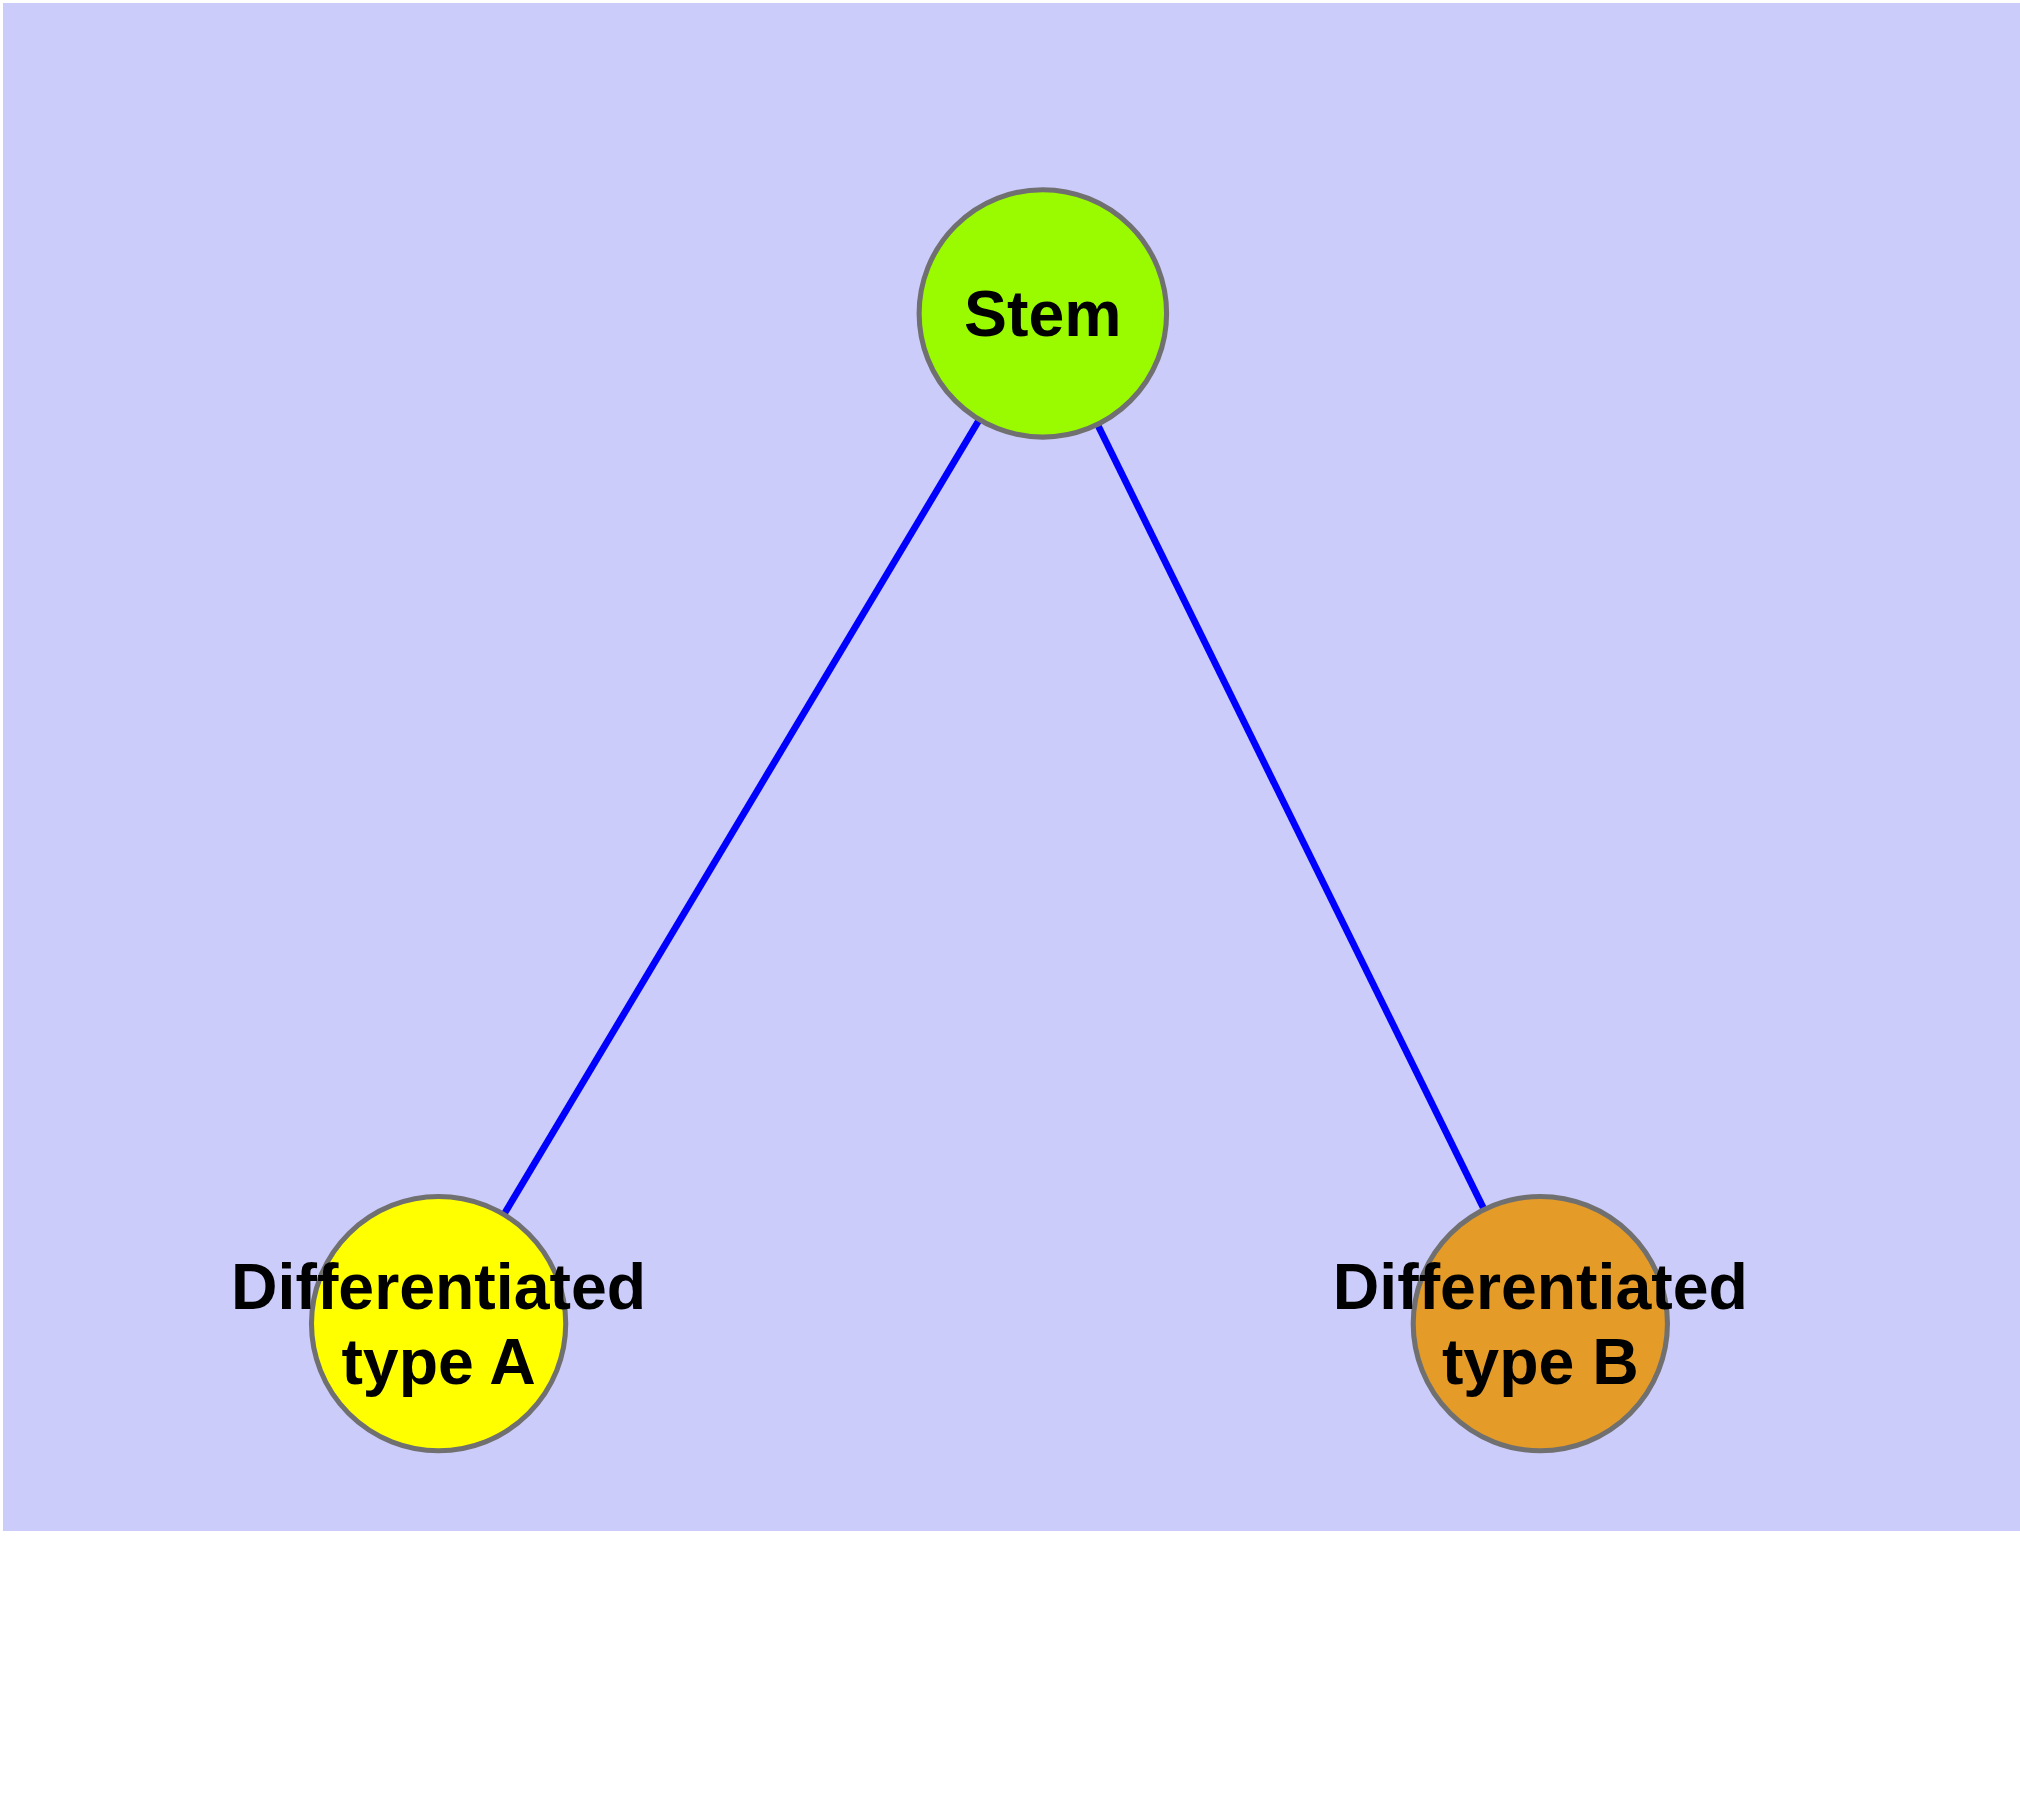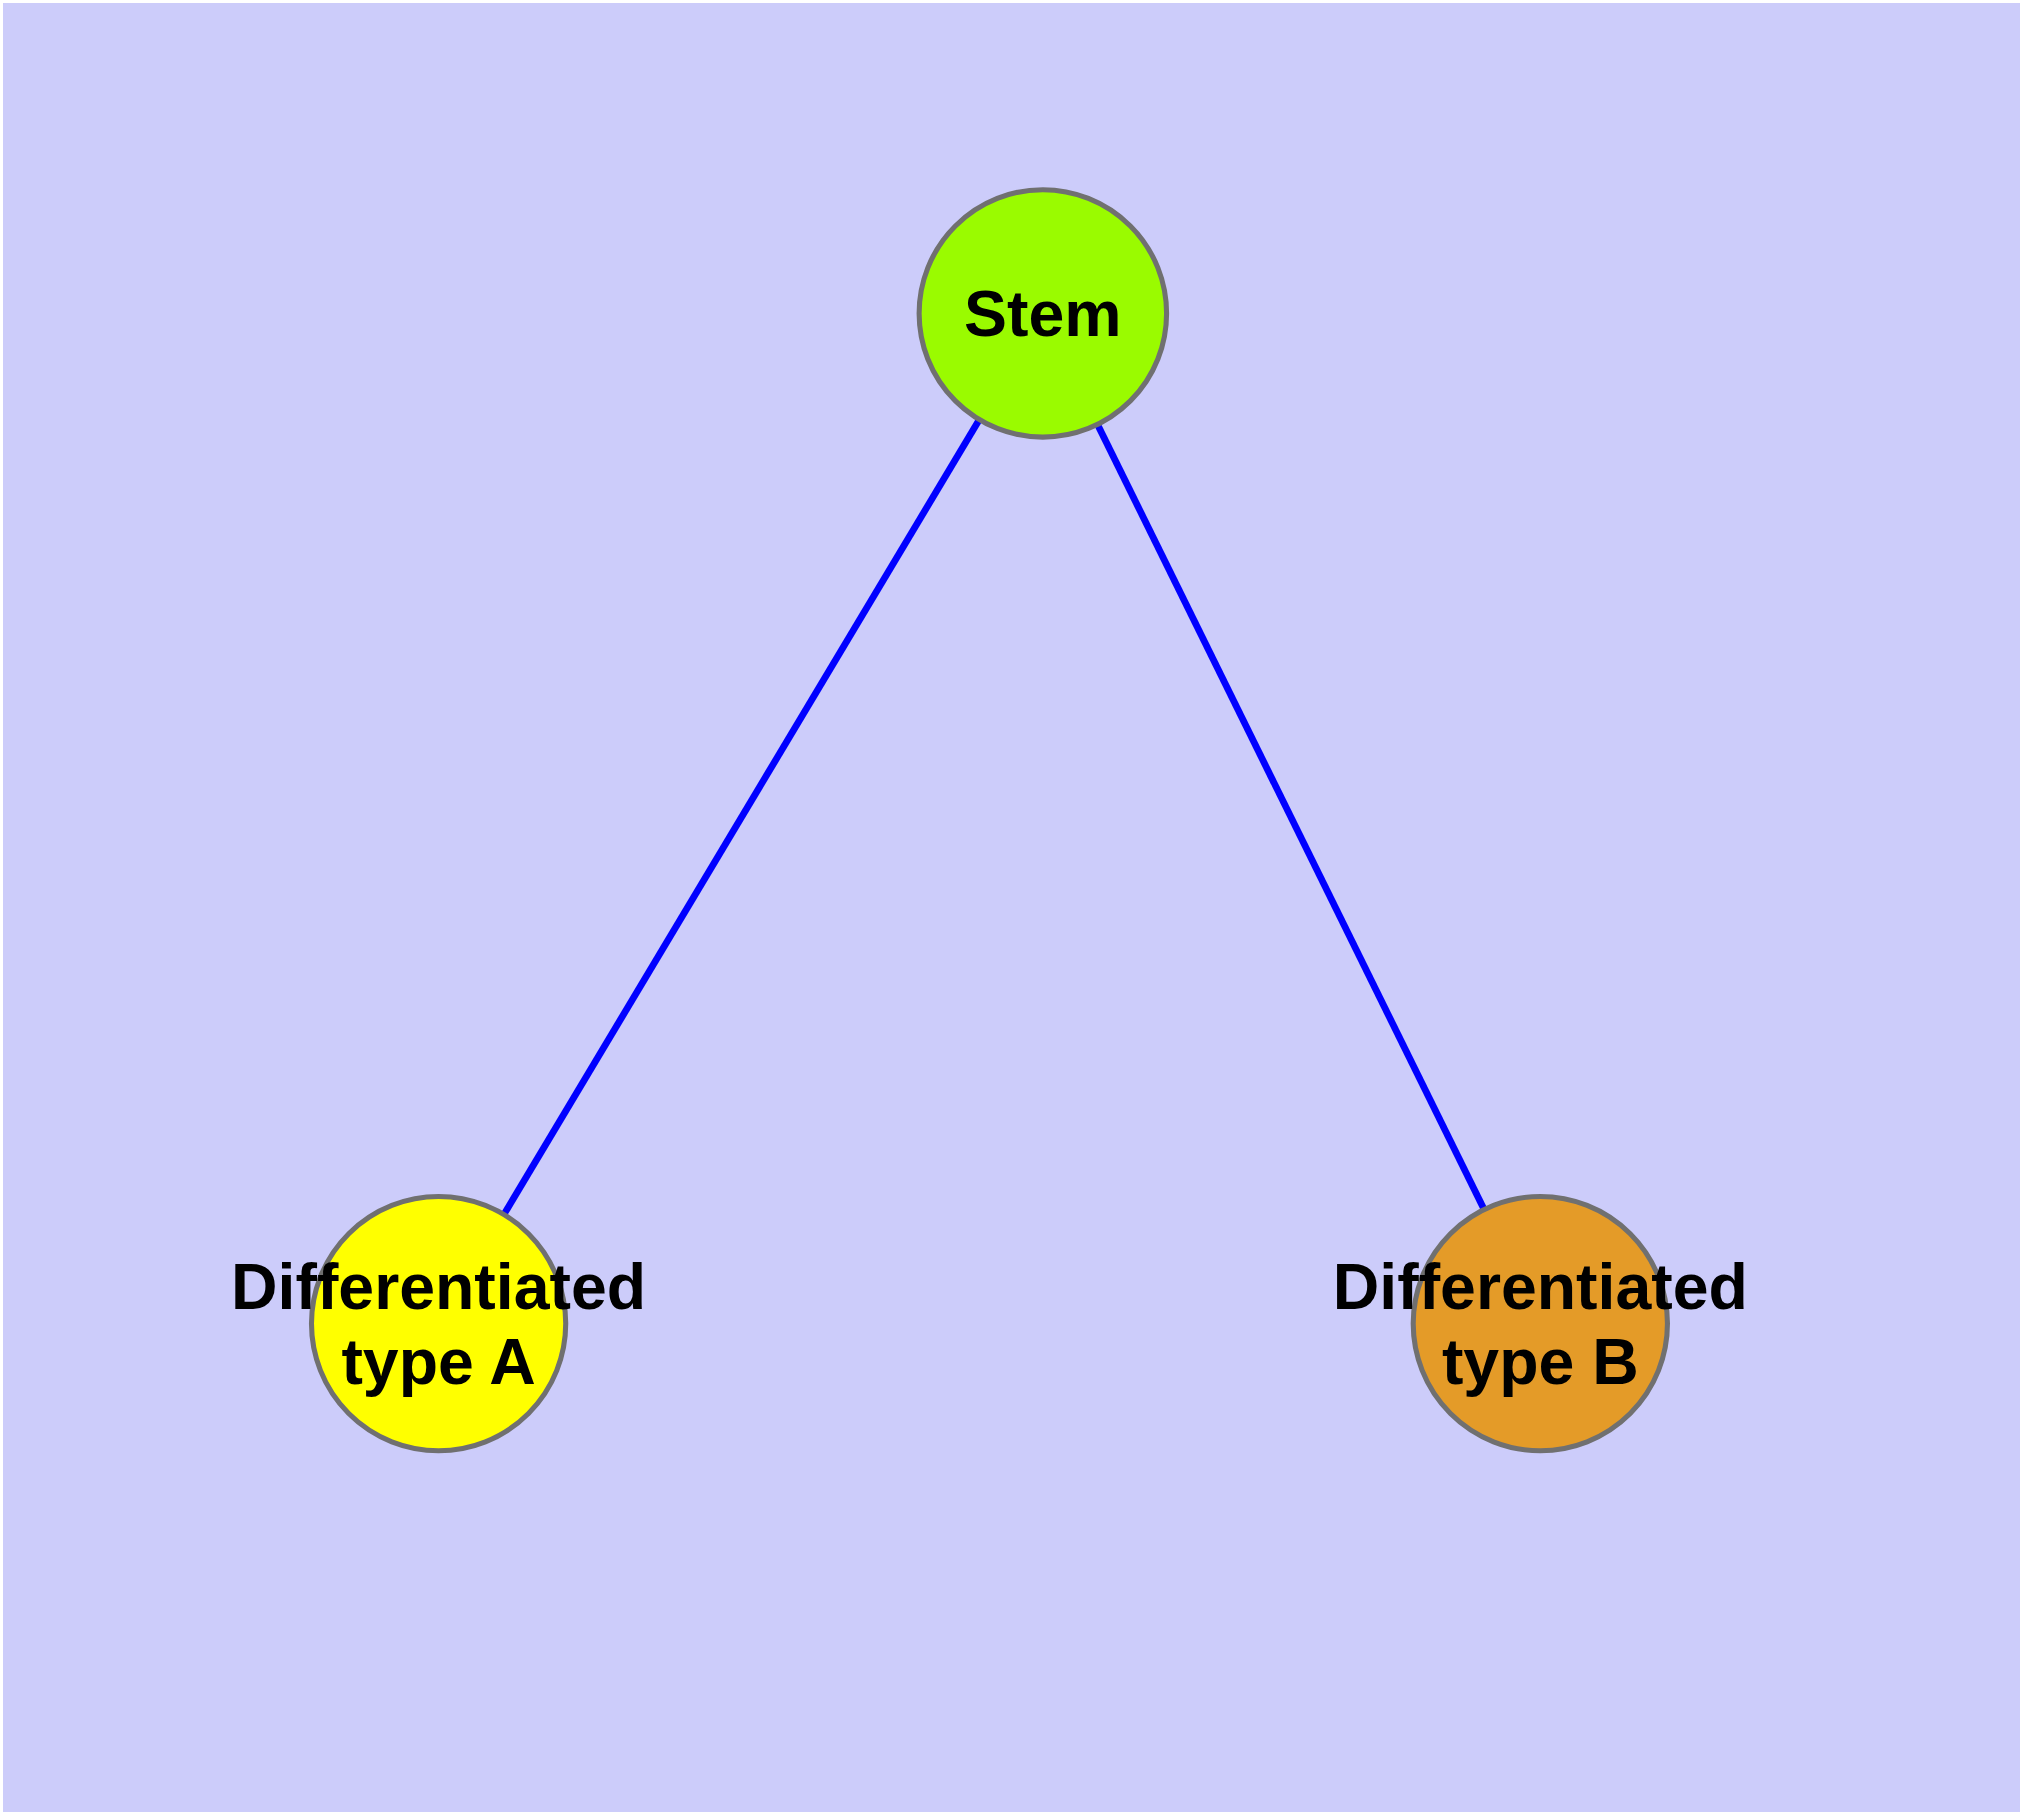--- a/index.html
+++ b/index.html
@@ -3,21 +3,21 @@
 <meta charset="utf-8">
 <style>
   html, body {
     margin: 0;
     padding: 0;
     background: #ffffff;
   }
   #canvas {
     position: relative;
     width: 2021px;
-    height: 1812px;
+    height: 1531px;
     overflow: hidden;
     background: #ffffff;
     font-family: "Liberation Sans", sans-serif;
   }
   #plot-area {
     position: absolute;
     left: 3.4px;
     top: 3.4px;
     width: 2017px;
     height: 1809px;

